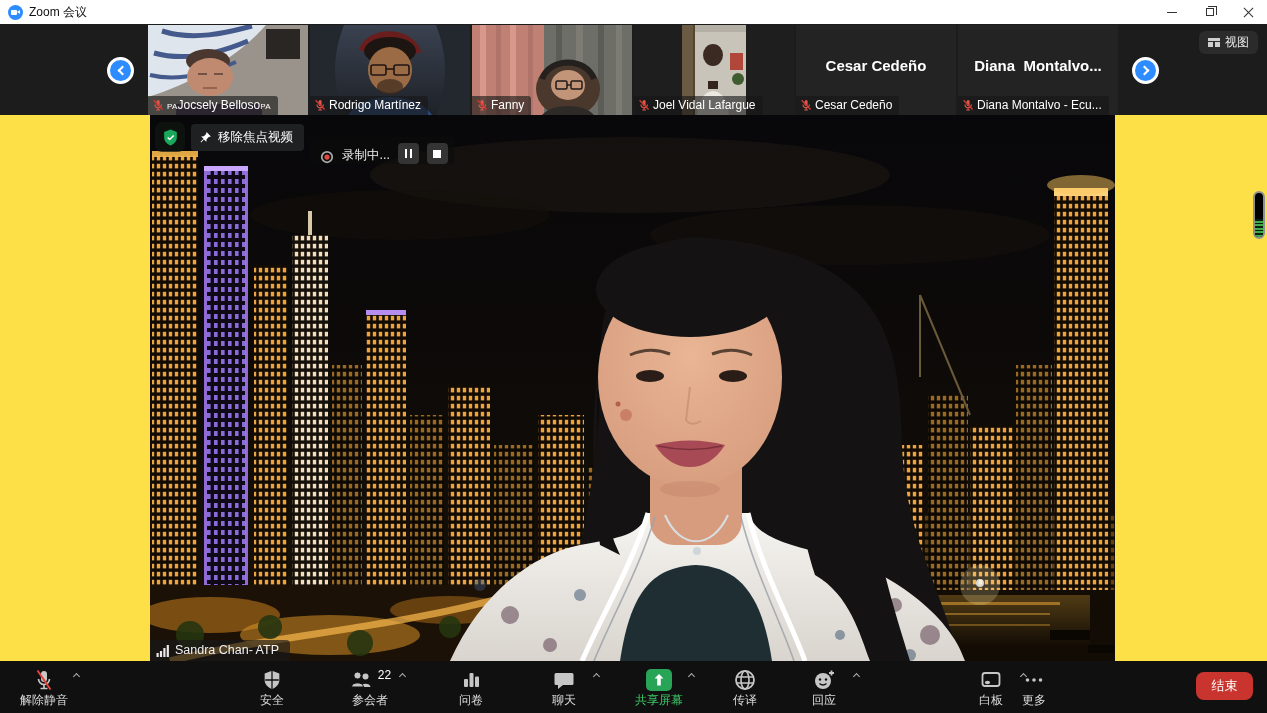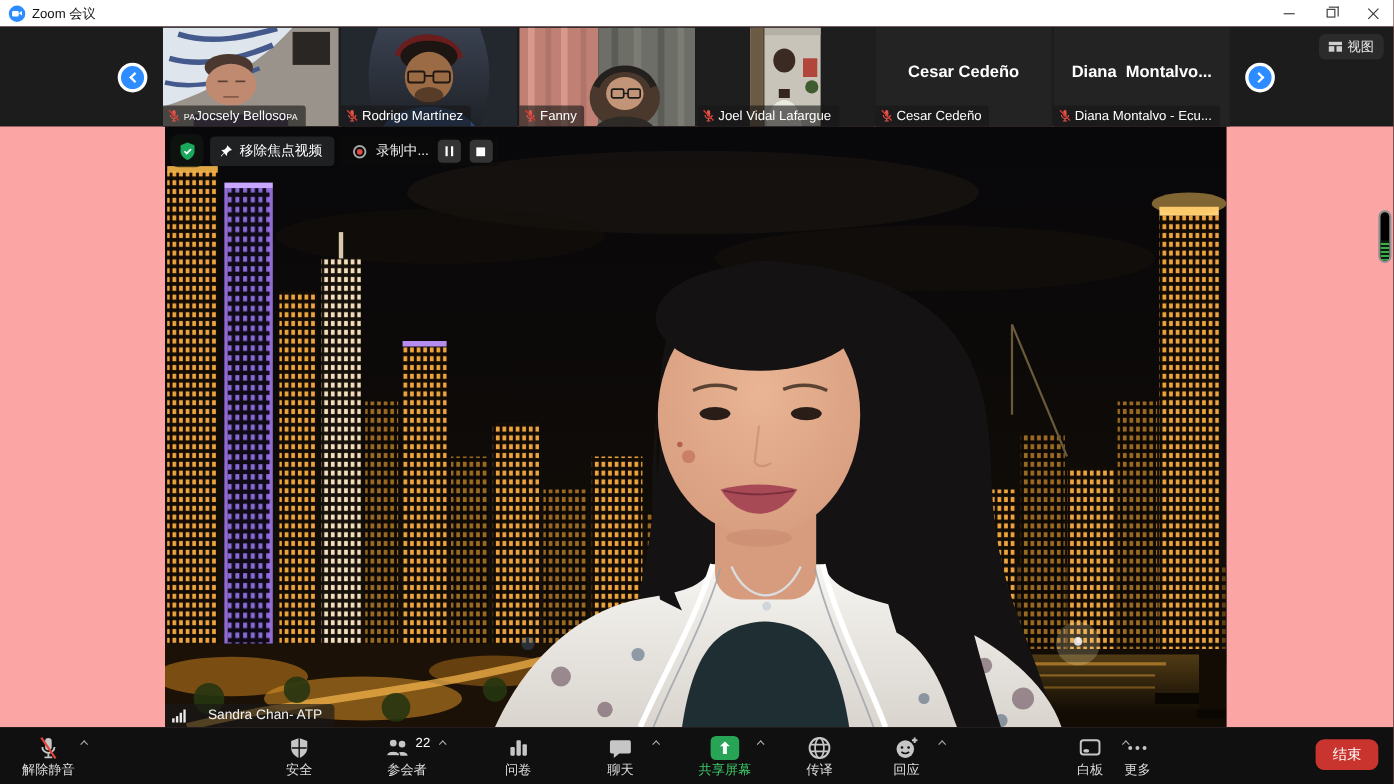--- a/index.html
+++ b/index.html
@@ -1,18 +1,18 @@
 <!DOCTYPE html>
 <html><head>
 <meta charset="utf-8">
 <style>
   html,body{margin:0;padding:0;background:#000;}
   *{box-sizing:border-box;}
   body{font-family:"Liberation Sans","DejaVu Sans",sans-serif;}
-  #app{position:relative;width:1267px;height:713px;background:#fca5a5;overflow:hidden;}
+  #app{position:relative;width:1267px;height:713px;background:#fde047;overflow:hidden;}
 
   
   .titlebar{position:absolute;left:0;top:0;width:1267px;height:24px;background:#ffffff;display:flex;align-items:center;}
   .zoomlogo{width:15px;height:15px;border-radius:50%;background:#2D8CFF;margin:0 6px 0 8px;position:relative;}
   .zoomlogo .cam{position:absolute;left:3px;top:5px;width:6px;height:5px;background:#fff;border-radius:1px;}
   .zoomlogo .camlens{position:absolute;left:9px;top:5.5px;width:0;height:0;border-top:2px solid transparent;border-bottom:2px solid transparent;border-right:3px solid #fff;}
   .wintitle{font-size:12px;color:#111;}
   .wincontrols{position:absolute;right:0;top:0;height:24px;display:flex;}
   .winbtn{width:38px;height:24px;display:flex;align-items:center;justify-content:center;}
   .ic-min{width:10px;height:1px;background:#333;}
@@ -36,25 +36,25 @@
   .viewbtn{position:absolute;right:9px;top:7px;background:#2b2b2b;border-radius:6px;color:#e8e8e8;font-size:12px;padding:3px 9px;display:flex;align-items:center;gap:5px;}
   .gridicon{width:12px;height:10px;position:relative;background:linear-gradient(#cfcfcf,#cfcfcf);background-size:12px 3px;background-repeat:no-repeat;}
   .gridicon:before{content:"";position:absolute;left:0;top:4.5px;width:5px;height:5px;background:#cfcfcf;}
   .gridicon:after{content:"";position:absolute;right:0;top:4.5px;width:5px;height:5px;background:#cfcfcf;}
 
   
   .mainvideo{position:absolute;left:150px;top:115px;width:965px;height:546px;background:#0a0a0a;overflow:hidden;}
   .mainvideo svg.scene{position:absolute;inset:0;width:100%;height:100%;}
   .secbadge{position:absolute;left:5px;top:7px;width:30px;height:30px;border-radius:7px;background:rgba(16,24,16,.72);display:flex;align-items:center;justify-content:center;}
   .spotpill{position:absolute;left:41px;top:9px;height:27px;background:rgba(34,36,38,.88);border-radius:4px;display:flex;align-items:center;gap:6px;padding:0 11px 0 8px;color:#fff;font-size:12.5px;}
-  .recpill{position:absolute;left:160px;top:9px;height:27px;background:rgba(12,12,12,.55);border-radius:4px;display:flex;align-items:center;gap:8px;padding:0 6px 0 10px;color:#f0f0f0;font-size:12.5px;}
+  .recpill{position:absolute;left:160px;top:22px;height:27px;background:rgba(12,12,12,.55);border-radius:4px;display:flex;align-items:flex-end;gap:8px;padding:0 6px 0 10px;color:#f0f0f0;font-size:12.5px;}
   .recbtn{width:21px;height:21px;border-radius:4px;background:#343434;display:flex;align-items:center;justify-content:center;}
   .ic-pause{width:7px;height:9px;border-left:2.5px solid #fff;border-right:2.5px solid #fff;}
   .ic-stop{width:8px;height:8px;background:#fff;}
-  .speakerlabel{position:absolute;left:0;bottom:0;background:rgba(25,25,25,.65);border-radius:0 4px 0 0;display:flex;align-items:center;gap:20px;padding:3px 11px 4px 6px;color:#f2f2f2;font-size:12.5px;}
+  .speakerlabel{position:absolute;left:0;bottom:0;background:rgba(25,25,25,.65);border-radius:0 4px 0 0;display:flex;align-items:center;gap:6px;padding:3px 11px 4px 6px;color:#f2f2f2;font-size:12.5px;}
 
   
   .meter{position:absolute;left:1253px;top:191px;width:12px;height:48px;border:2px solid #909090;border-radius:6px;background:#000;overflow:hidden;}
   .meter .fill{position:absolute;left:0;bottom:0;width:100%;height:42%;background:repeating-linear-gradient(to top,#3fae4a 0px,#3fae4a 2px,#0b1f0d 2px,#0b1f0d 3.6px);}
 
   
   .toolbar{position:absolute;left:0;top:661px;width:1267px;height:52px;background:#101010;}
   .tbtn{position:absolute;top:0;width:76px;height:52px;display:flex;flex-direction:column;align-items:center;padding-top:6px;cursor:pointer;}
   .ticonrow{height:25px;display:flex;align-items:center;gap:3px;}
   .tlabel{font-size:12px;color:#dcdcdc;margin-top:0px;white-space:nowrap;}

